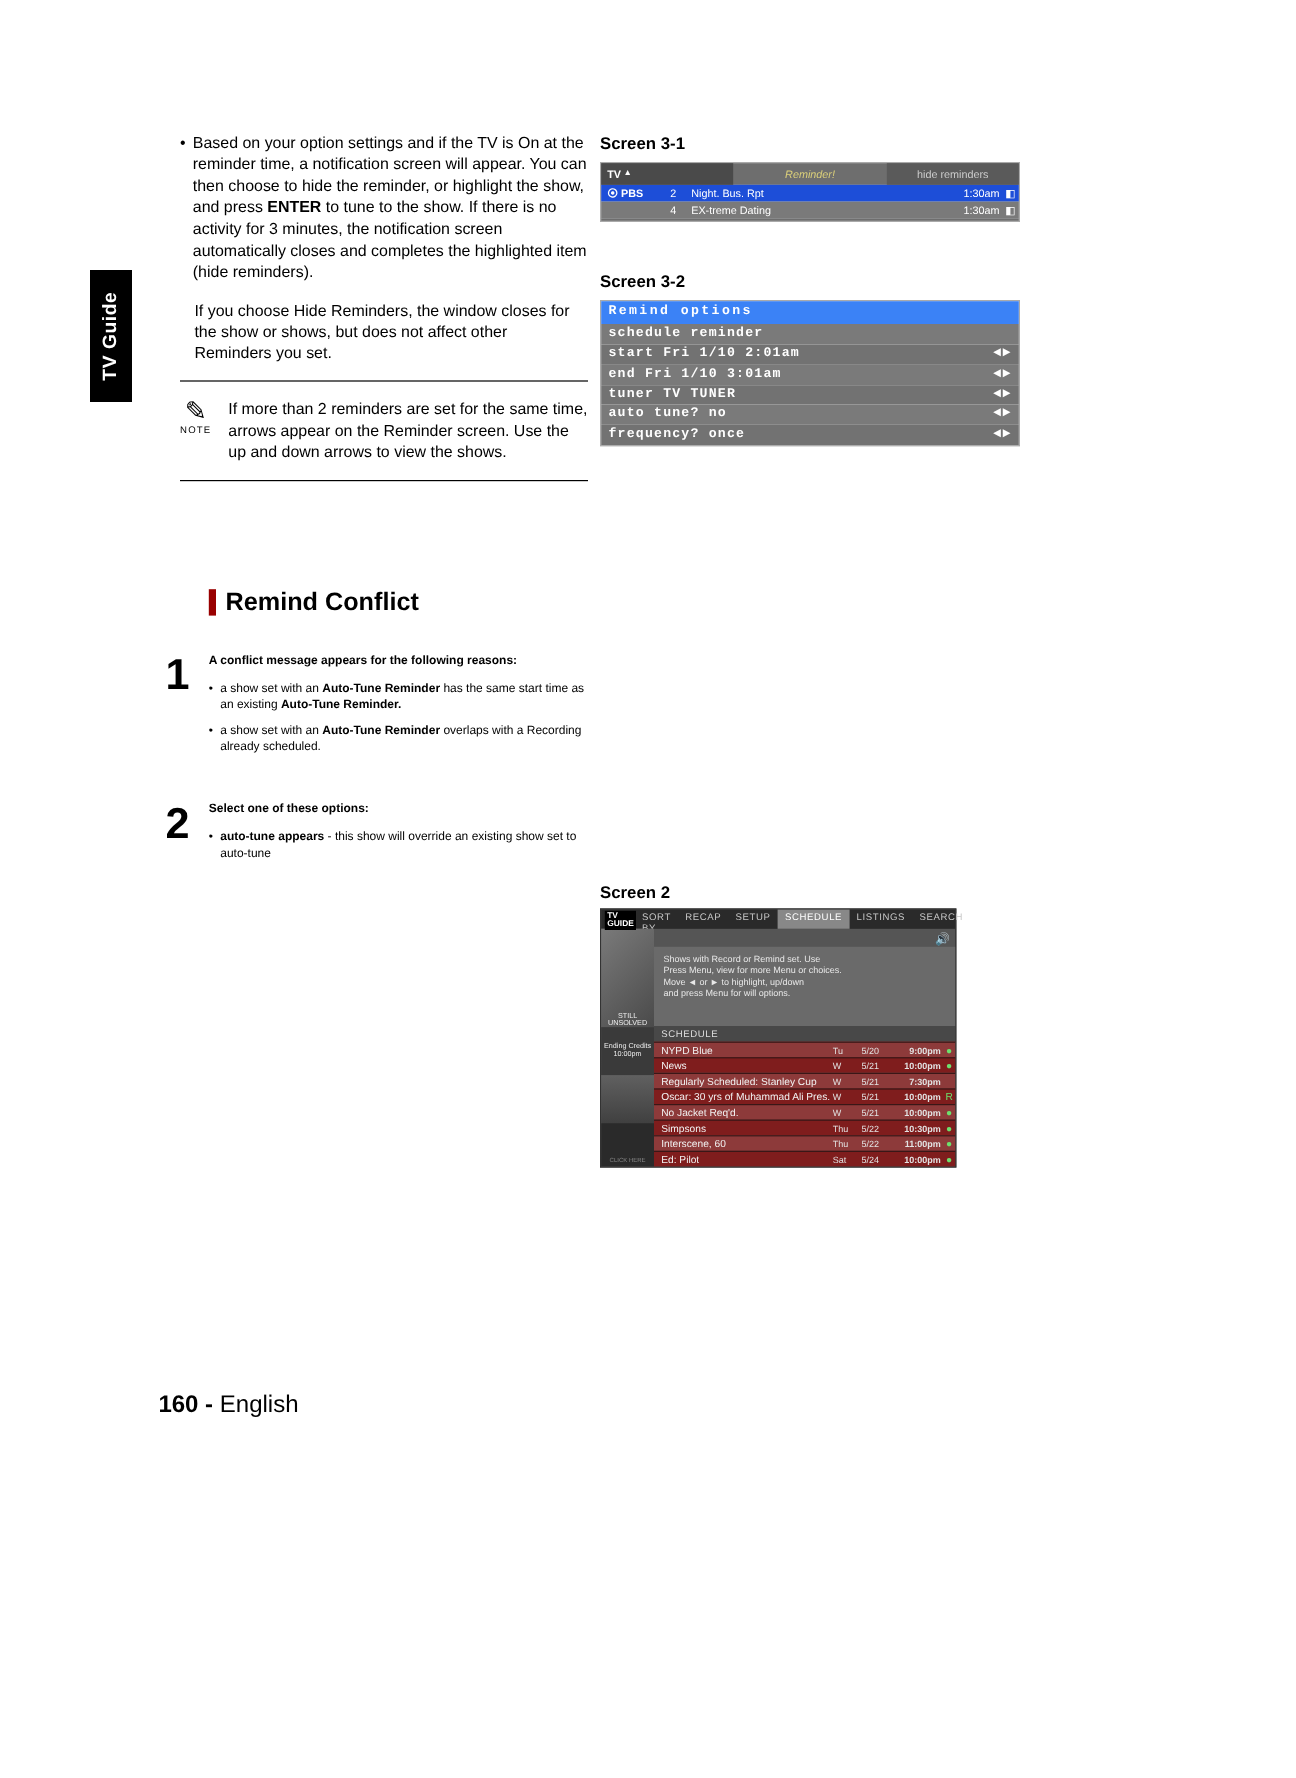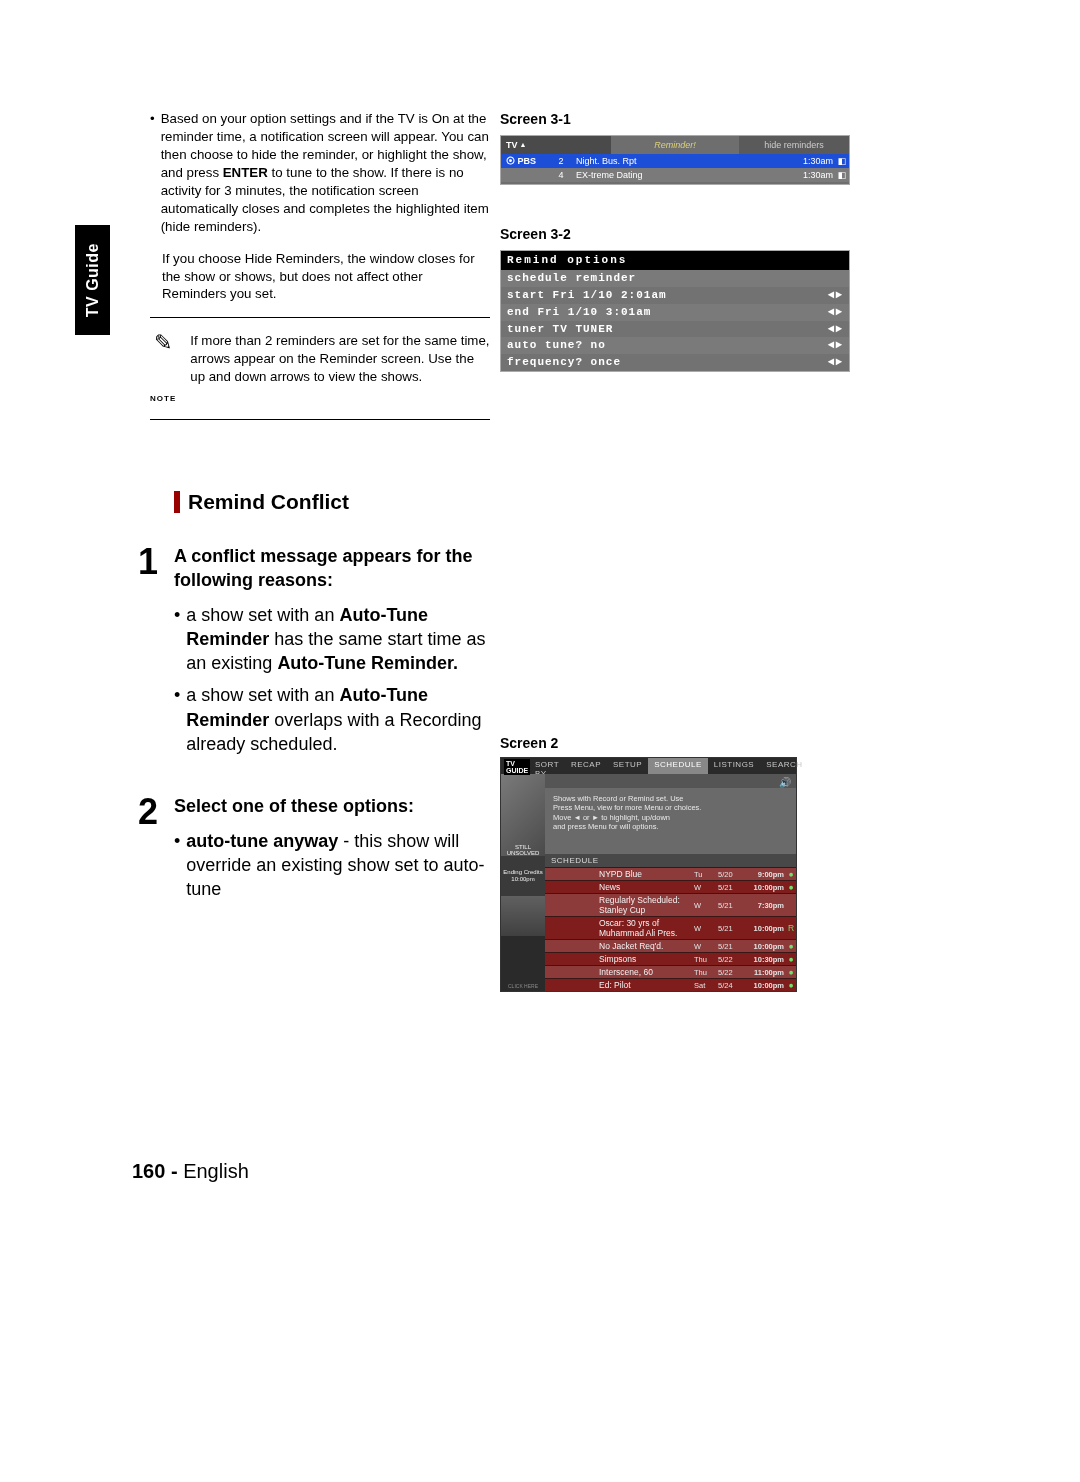--- a/index.html
+++ b/index.html
@@ -70,22 +70,21 @@
     align-items: flex-start;
   }
   .note-icon {
     font-size: 22px;
     line-height: 1;
     text-align: center;
   }
   .note-label {
     font-size: 8px;
     letter-spacing: 1px;
-    font-weight: bold;
-    margin-top: 40px;
+    font-weight: normal;
   }
   .section-title-bar {
     width: 6px;
     height: 22px;
     background: #990000;
     margin-right: 8px;
     display: inline-block;
     vertical-align: middle;
   }
   .section-title {
@@ -111,21 +110,21 @@
     margin-bottom: 30px;
   }
   .step-num {
     font-size: 36px;
     font-weight: bold;
     line-height: 1;
     width: 26px;
     flex: 0 0 auto;
   }
   .step-body {
-    font-size: 18px;
+    font-size: 10px;
     line-height: 1.35;
   }
   .step-lead {
     font-weight: bold;
   }
   .sub-bullets {
     margin-top: 10px;
   }
   .sub-bullets .bullet-row {
     margin-bottom: 8px;
@@ -202,21 +201,21 @@
     text-align: center;
   }
   
   .opt-panel {
     width: 348px;
     border: 1px solid #aaa;
     font-size: 9px;
     color:#fff;
   }
   .opt-title {
-    background:#000000;
+    background:#3b82f6;
     padding:2px 6px;
     letter-spacing:2px;
     font-family: "Courier New", monospace;
     font-size:11px;
     font-weight:bold;
   }
   .opt-row {
     display:flex;
     justify-content:space-between;
     background:#7a7a7a;
@@ -347,21 +346,20 @@
     background: #8d3a3a;
     border-top: 1px solid #3a1717;
     padding: 1px 0;
     align-items: center;
   }
   .sched-row.alt { background:#7f1d1d; }
   .sr-title {
     flex: 1;
     padding-left: 6px;
     color: #f2f2f2;
-    margin-left: 48px;
   }
   .sr-day {
     width: 24px;
     text-align: left;
     color: #e2e2e2;
     font-size:7.5px;
   }
   .sr-date {
     width: 26px;
     text-align: left;
@@ -507,21 +505,21 @@
     </div>
 
     <div class="step-row">
       <div class="step-num">2</div>
       <div class="step-body">
         <div class="step-lead">Select one of these options:</div>
         <div class="sub-bullets">
           <div class="bullet-row">
             <span class="bullet">•</span>
             <span>
-              <span class="bold">auto-tune anyway</span><span> - this show will override an existing show set to auto-tune</span>
+              <span class="bold">auto-tune appears</span><span> - this show will override an existing show set to auto-tune</span>
             </span>
           </div>
         </div>
       </div>
     </div>
   </div>
 
   <div class="right-col-2">
     <div class="screen-label">Screen 2</div>
 

